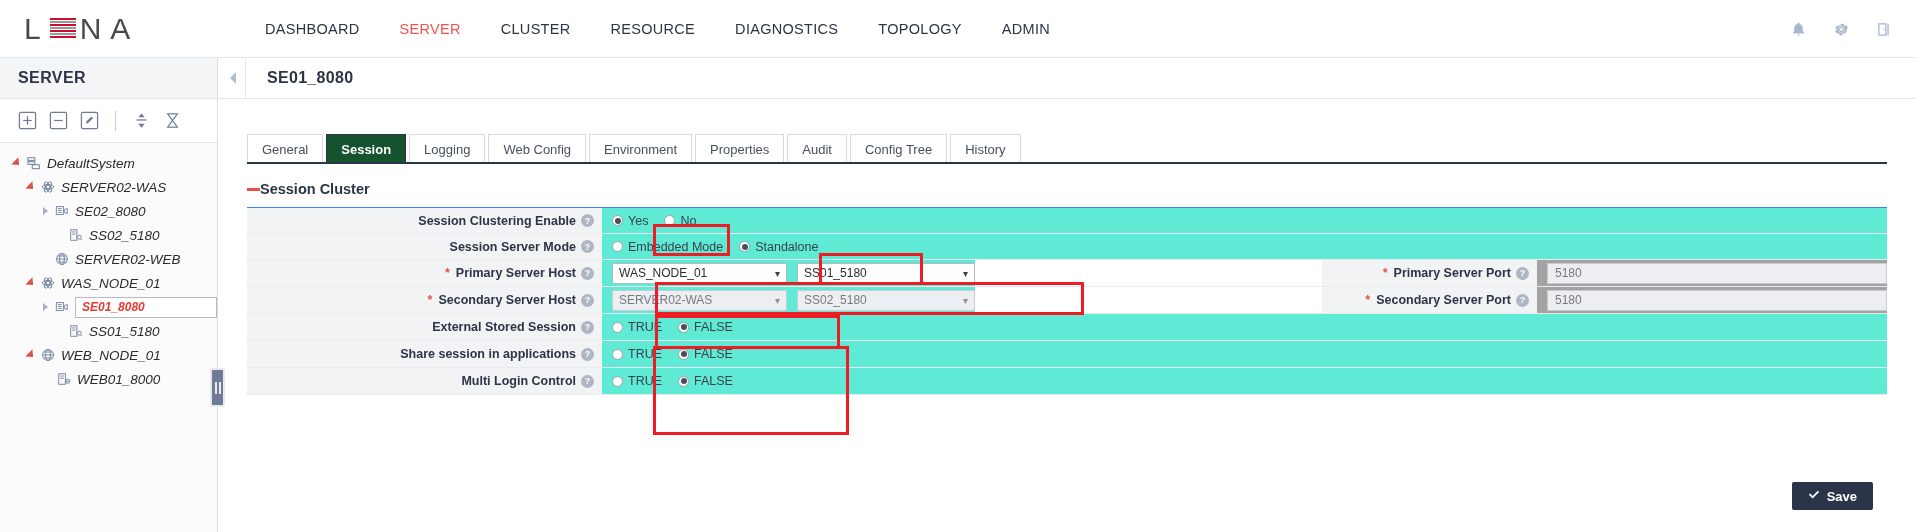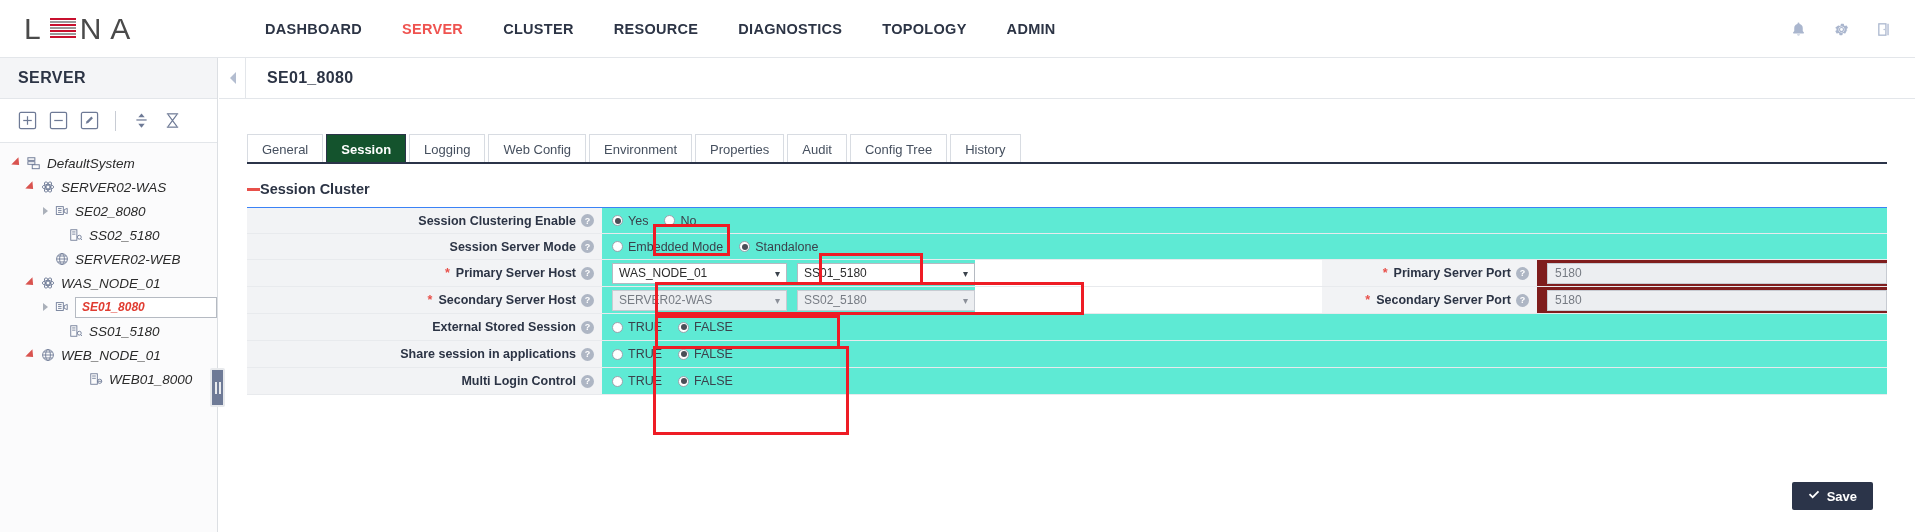--- a/index.html
+++ b/index.html
@@ -32,21 +32,21 @@
   .logo-e i:nth-child(1){ top:1px;  background:#c8102e; }
   .logo-e i:nth-child(2){ top:4px;  background:#9a9a9a; }
   .logo-e i:nth-child(3){ top:7px;  background:#c8102e; }
   .logo-e i:nth-child(4){ top:10px; background:#9a9a9a; }
   .logo-e i:nth-child(5){ top:13px; background:#c8102e; }
   .logo-e i:nth-child(6){ top:16px; background:#9a9a9a; }
   .logo-e i:nth-child(7){ top:19px; background:#c8102e; }
 
   .mainnav { display:flex; align-items:center; gap:0; margin-left:27px; }
   .navitem {
-    font-size:14.5px; font-weight:bold; color:#2c3445;
+    font-size:14.5px; font-weight:normal; color:#2c3445;
     padding:0 20px; letter-spacing:0.3px; cursor:pointer; white-space:nowrap;
   }
   .navitem.active { color:#ef5350; }
 
   .topicons {
     position:absolute; right:22px; top:0; height:58px;
     display:flex; align-items:center; gap:26px;
   }
   .topicons svg { display:block; }
 
@@ -148,21 +148,21 @@
     width:355px; flex:0 0 355px; background:#f2f3f5;
     display:flex; align-items:center; justify-content:flex-end; gap:5px;
     padding-right:8px; font-size:12.5px; font-weight:bold; color:#2c3445;
   }
   .frow .fld { flex:1; display:flex; align-items:center; padding-left:10px; background:#5eead4; }
   .frow .lbl2 {
     width:215px; flex:0 0 215px; background:#f2f3f5;
     display:flex; align-items:center; justify-content:flex-end; gap:5px;
     padding-right:8px; font-size:12.5px; font-weight:bold; color:#2c3445;
   }
-  .frow .fld2 { width:350px; flex:0 0 350px; display:flex; align-items:center; padding-left:10px; background:#7f1d1d; }
+  .frow .fld2 { width:350px; flex:0 0 350px; display:flex; align-items:center; padding-left:10px; background:#a3a3a3; }
   .frow .spacer { flex:1; background:#fff; }
   .req { color:#e8504a; margin-right:1px; }
   .help {
     width:13px; height:13px; border-radius:50%; background:#aeb6c4;
     color:#fff; font-size:9px; font-weight:bold; display:inline-flex;
     align-items:center; justify-content:center; cursor:pointer; flex:0 0 13px;
   }
 
   .radio-group { display:flex; align-items:center; gap:16px; }
   .rd { display:flex; align-items:center; gap:5px; cursor:pointer; }
@@ -424,21 +424,21 @@
             <circle cx="8" cy="8" r="6.2"></circle>
               <ellipse cx="8" cy="8" rx="2.7" ry="6.2"></ellipse>
             <line x1="1.8" y1="8" x2="14.2" y2="8"></line>
               <line x1="3" y1="4.6" x2="13" y2="4.6"></line>
             <line x1="3" y1="11.4" x2="13" y2="11.4"></line>
           </svg>
         </span>
         <span class="tlabel">WEB_NODE_01</span>
       </div>
 
-      <div class="tnode" style="padding-left:72px">
+      <div class="tnode" style="padding-left:40px">
         <span class="tarrow"></span>
         <span class="ticon">
           <svg width="14" height="14" viewBox="0 0 16 16" fill="none" stroke="#6e7a96" stroke-width="1">
             <rect x="2" y="2" width="7.5" height="12"></rect>
               <line x1="3.6" y1="4.6" x2="7.8" y2="4.6"></line>
             <line x1="3.6" y1="7.2" x2="7.8" y2="7.2"></line>
               <circle cx="12.2" cy="10.6" r="2.4"></circle>
             <line x1="9.8" y1="10.6" x2="14.6" y2="10.6"></line>
           </svg>
         </span>

